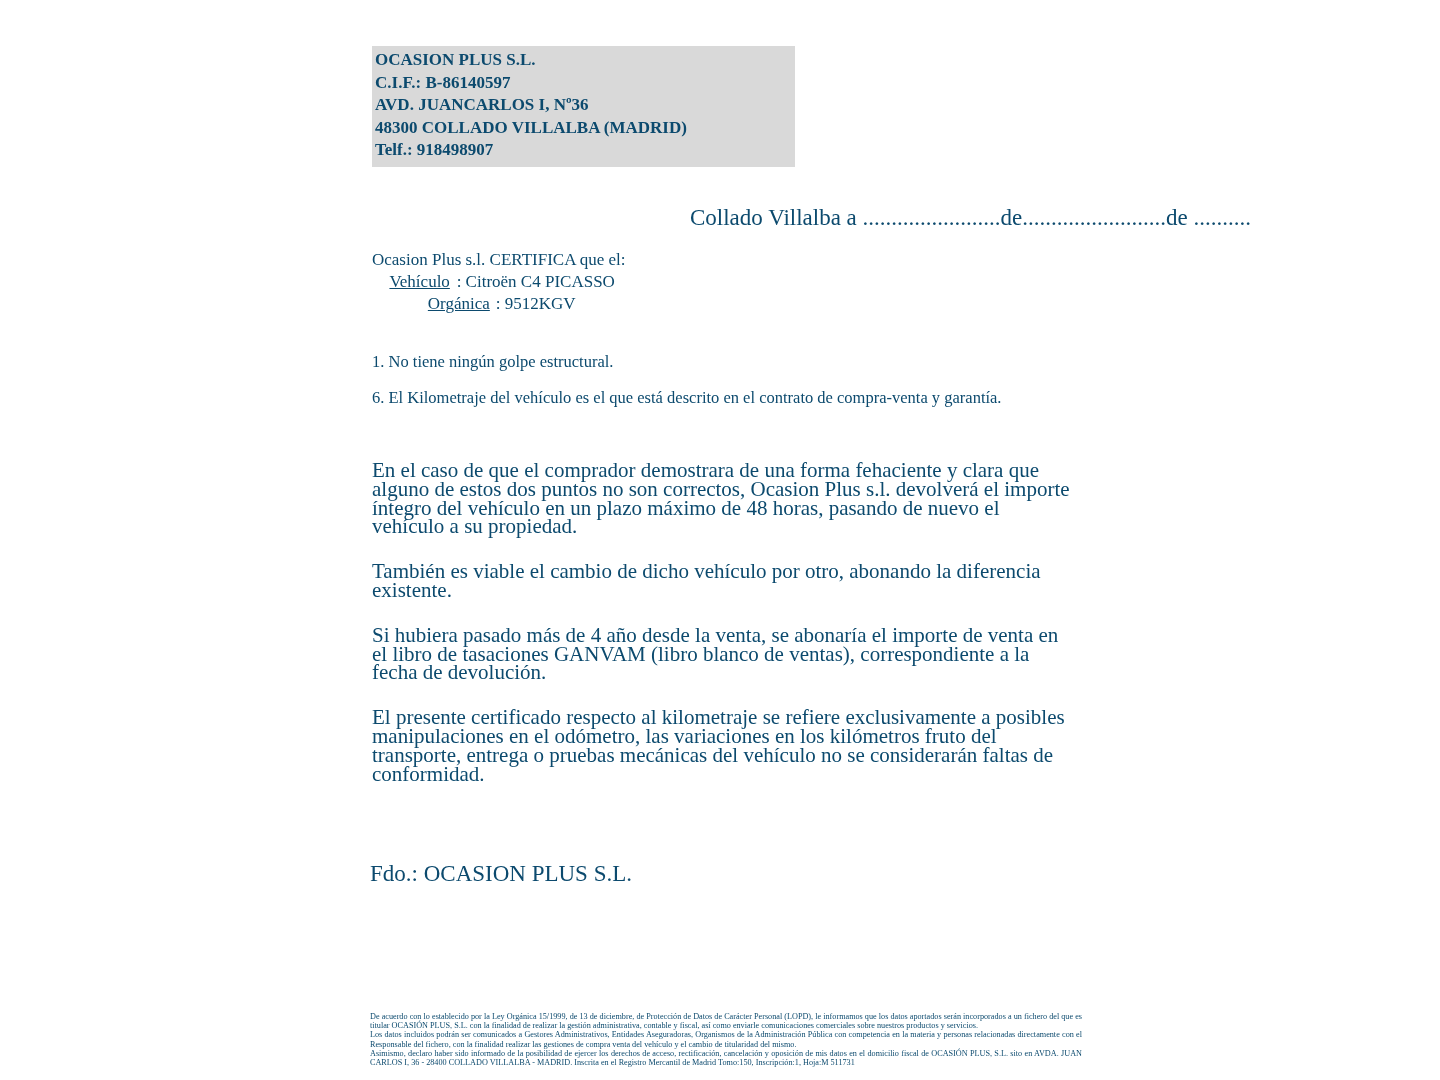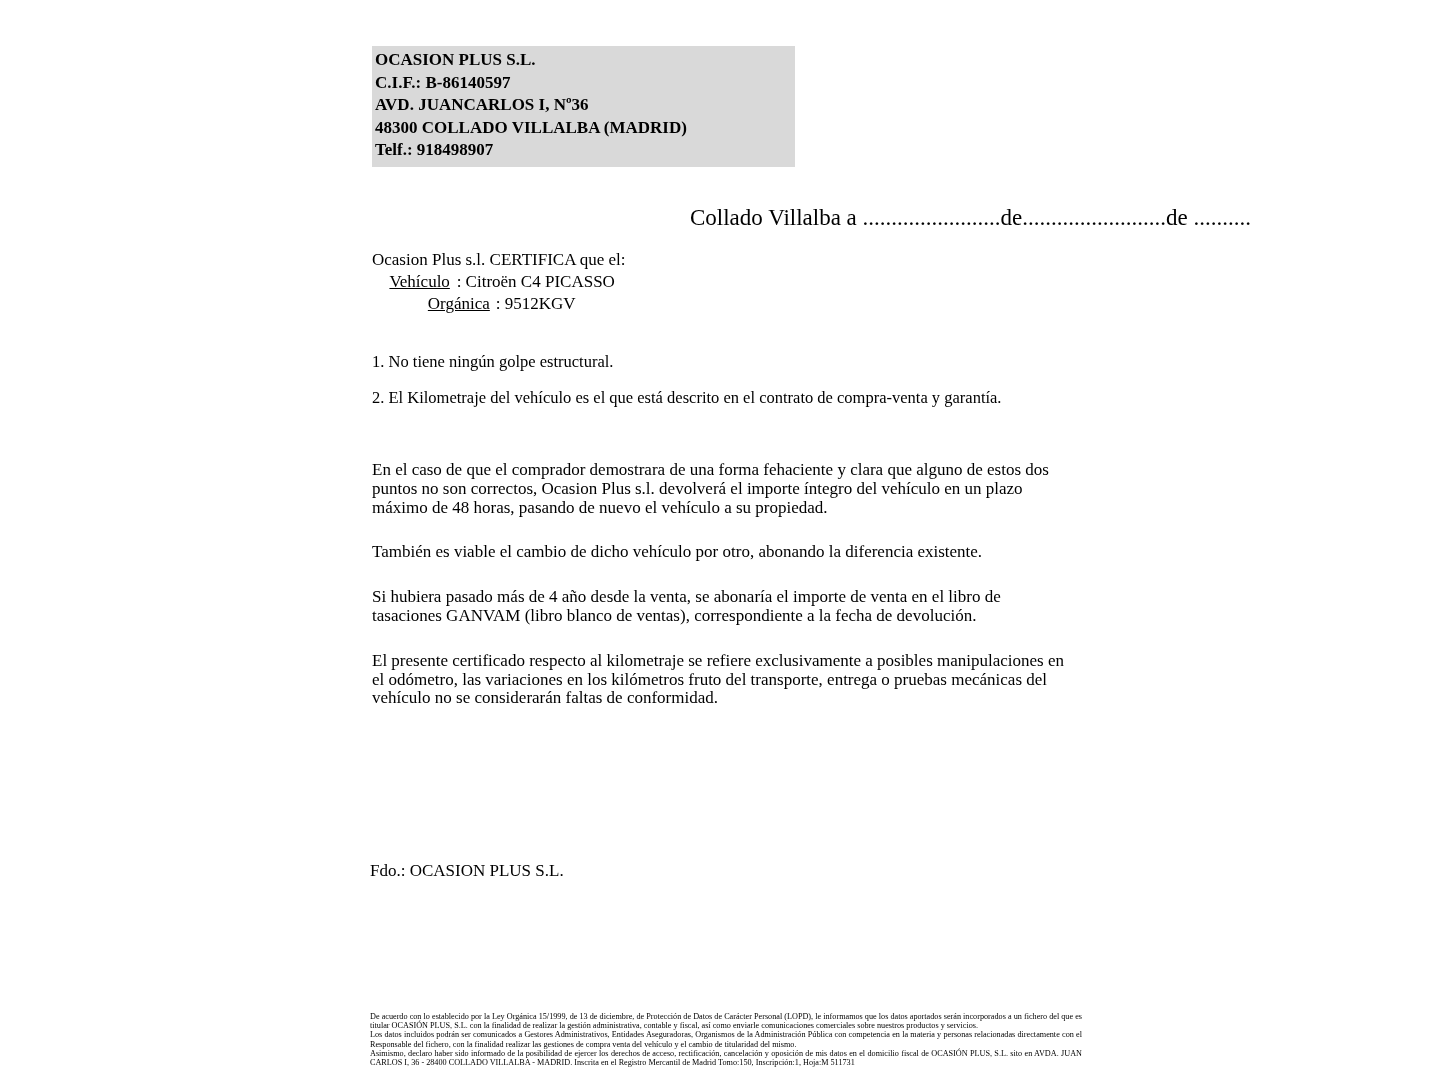--- a/index.html
+++ b/index.html
@@ -3,21 +3,21 @@
 <meta charset="utf-8">
 <style>
   * { margin: 0; padding: 0; box-sizing: border-box; }
   html, body { background: #ffffff; }
   .page {
     position: relative;
     width: 1440px;
     height: 1080px;
     background: #ffffff;
     font-family: "Liberation Serif", serif;
-    color: #000000;
+    color: #0c4a6e;
     overflow: hidden;
   }
   .header-box {
     position: absolute;
     left: 372px;
     top: 46px;
     width: 423px;
     background: #d9d9d9;
     padding: 3px 6px 5px 3px;
     font-weight: bold;
@@ -52,29 +52,29 @@
     width: 700px;
     font-size: 16.5px;
     line-height: 19px;
   }
   .points .point-2 { margin-top: 17px; }
   .body-paragraphs {
     position: absolute;
     left: 372px;
     top: 461px;
     width: 700px;
-    font-size: 17px;
+    font-size: 21px;
     line-height: 18.8px;
   }
   .body-paragraphs p + p { margin-top: 26px; }
   .signature-line {
     position: absolute;
     left: 370px;
     top: 861px;
-    font-size: 17px;
+    font-size: 23px;
   }
   .legal-footer {
     position: absolute;
     left: 370px;
     top: 1012px;
     width: 712px;
     font-size: 8.2px;
     line-height: 9.2px;
     text-align: justify;
   }
@@ -99,21 +99,21 @@
     <div class="certify-row">
       <span class="label">Vehículo</span><span>: Citroën C4 PICASSO</span>
     </div>
     <div class="certify-row">
       <span class="label">Orgánica</span><span>: 9512KGV</span>
     </div>
   </div>
 
   <div class="points">
     <div class="point-1">1. No tiene ningún golpe estructural.</div>
-    <div class="point-2">2. El Kilometraje del vehículo es el que está descrito en el contrato de compra-venta y garantía.</div>
+    <div class="point-2">6. El Kilometraje del vehículo es el que está descrito en el contrato de compra-venta y garantía.</div>
   </div>
 
   <div class="body-paragraphs">
     <p>En el caso de que el comprador demostrara de una forma fehaciente y clara que alguno de estos dos puntos no son correctos, Ocasion Plus s.l. devolverá el importe íntegro del vehículo en un plazo máximo de 48 horas, pasando de nuevo el vehículo a su propiedad.</p>
     <p>También es viable el cambio de dicho vehículo por otro, abonando la diferencia existente.</p>
     <p>Si hubiera pasado más de 4 año desde la venta, se abonaría el importe de venta en el libro de tasaciones GANVAM (libro blanco de ventas), correspondiente a la fecha de devolución.</p>
     <p>El presente certificado respecto al kilometraje se refiere exclusivamente a posibles manipulaciones en el odómetro, las variaciones en los kilómetros fruto del transporte, entrega o pruebas mecánicas del vehículo no se considerarán faltas de conformidad.</p>
   </div>
 
   <div class="signature-line">Fdo.: OCASION PLUS S.L.</div>

